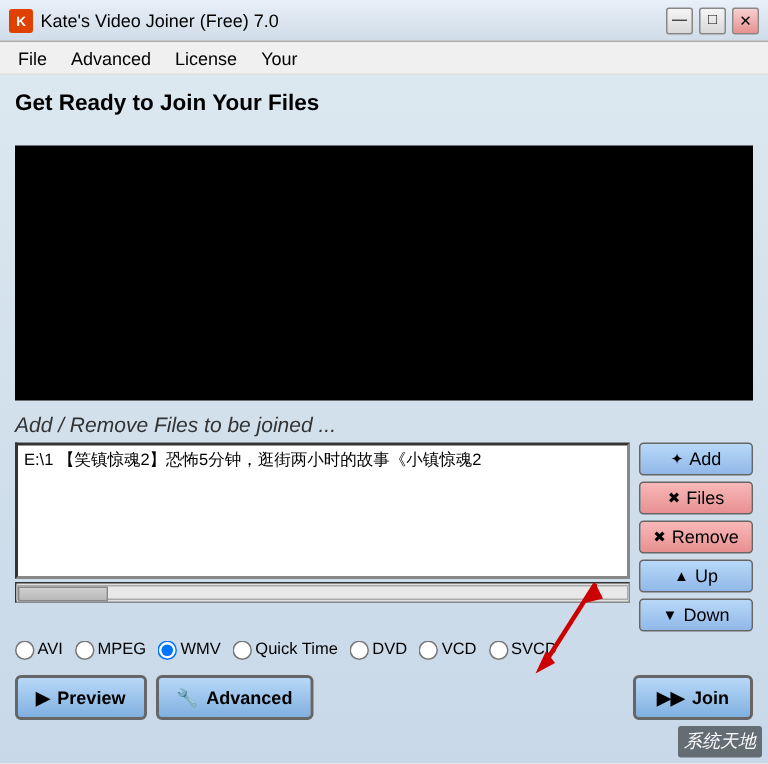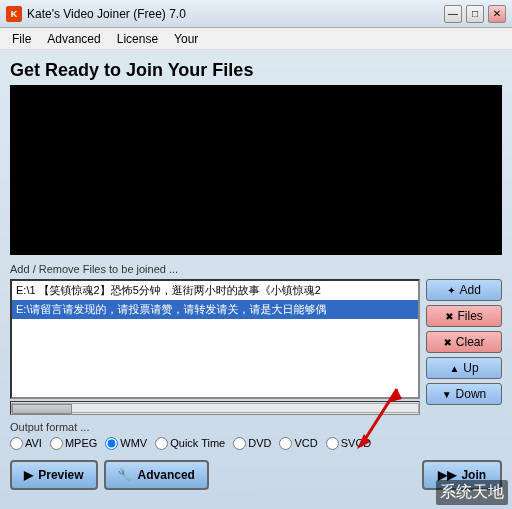--- a/index.html
+++ b/index.html
@@ -77,57 +77,58 @@
     }
 
     
     .main-area {
       background: linear-gradient(to bottom, #dce8f0, #c8d8e8);
       padding: 10px;
       height: calc(509px - 50px);
     }
 
     .section-title {
-      font-size: 18px;
+      font-size: 15px;
       font-weight: bold;
       color: #000;
-      margin-bottom: 4px;
+      margin-bottom: 20px;
     }
 
     
     .video-preview {
       background: #000;
       width: 100%;
       height: 170px;
       margin-bottom: 8px;
     }
 
     .files-label {
-      font-size: 11px;
+      font-size: 14px;
       color: #333;
       margin-bottom: 4px;
+      font-style: italic;
     }
 
     
     .file-list-area {
       display: flex;
       gap: 6px;
       margin-bottom: 6px;
     }
 
     .file-list-container {
       flex: 1;
       display: flex;
       flex-direction: column;
     }
 
     .file-list {
       border: 2px inset #888;
       background: #fff;
-      height: 120px;
+      height: 91px;
       overflow-y: auto;
       overflow-x: auto;
     }
 
     .file-item {
       padding: 2px 4px;
       font-size: 11px;
       white-space: nowrap;
     }
     .file-item.highlighted {
@@ -262,23 +263,24 @@
       min-width: 80px;
     }
 
     
     .watermark {
       position: absolute;
       bottom: 4px;
       right: 4px;
       background: rgba(0,0,0,0.5);
       color: #fff;
-      font-size: 16px;
+      font-size: 12px;
       padding: 2px 4px;
       border-radius: 2px;
+      font-style: italic;
     }
 
     
     .cursor-arrow {
       position: absolute;
       bottom: 55px;
       right: 100px;
       pointer-events: none;
       z-index: 10;
     }
@@ -311,55 +313,53 @@
   <div class="section-title">Get Ready to Join Your Files</div>
 
   <div class="video-preview"></div>
 
   <div class="files-label">Add / Remove Files to be joined ...</div>
 
   <div class="file-list-area">
     <div class="file-list-container">
       <div class="file-list">
         <div class="file-item">E:\1 【笑镇惊魂2】恐怖5分钟，逛街两小时的故事《小镇惊魂2</div>
-        <div class="file-item highlighted">E:\请留言请发现的，请投票请赞，请转发请关，请是大日能够偶</div>
       </div>
       <div class="scrollbar-area">
         <div class="scrollbar-track">
           <div class="scrollbar-thumb"></div>
         </div>
       </div>
     </div>
 
     <div class="btn-column">
       <div class="action-btn btn-add">
         <span class="btn-icon">✦</span>
         <span>Add</span>
       </div>
       <div class="action-btn btn-remove">
         <span class="btn-icon">✖</span>
         <span>Files</span>
       </div>
       <div class="action-btn btn-clear">
         <span class="btn-icon">✖</span>
-        <span>Clear</span>
+        <span>Remove</span>
       </div>
       <div class="action-btn btn-up">
         <span class="btn-icon">▲</span>
         <span>Up</span>
       </div>
       <div class="action-btn btn-down">
         <span class="btn-icon">▼</span>
         <span>Down</span>
       </div>
     </div>
   </div>
 
   <div class="output-format">
-    <div class="output-label">Output format ...</div>
     <div class="format-options">
       <label class="radio-option">
         <input type="radio" name="format" style="">
         <span>AVI</span>
       </label>
       <label class="radio-option">
         <input type="radio" name="format" style="">
         <span>MPEG</span>
       </label>
       <label class="radio-option">

